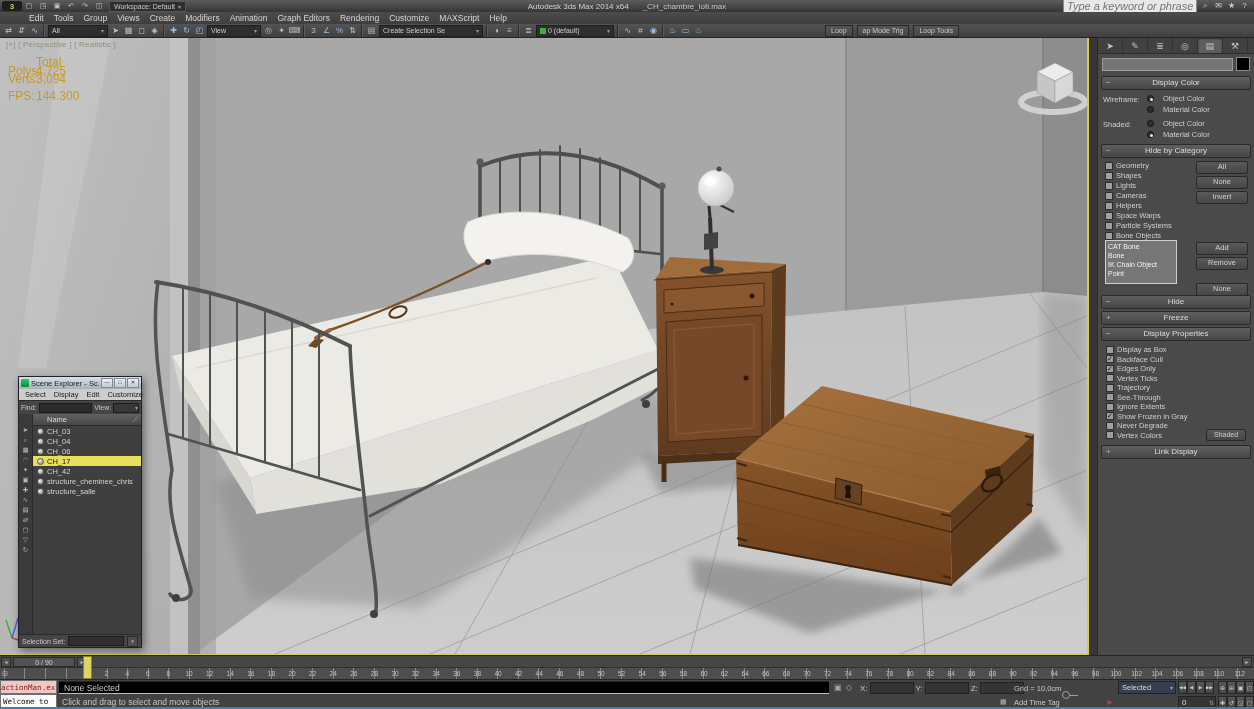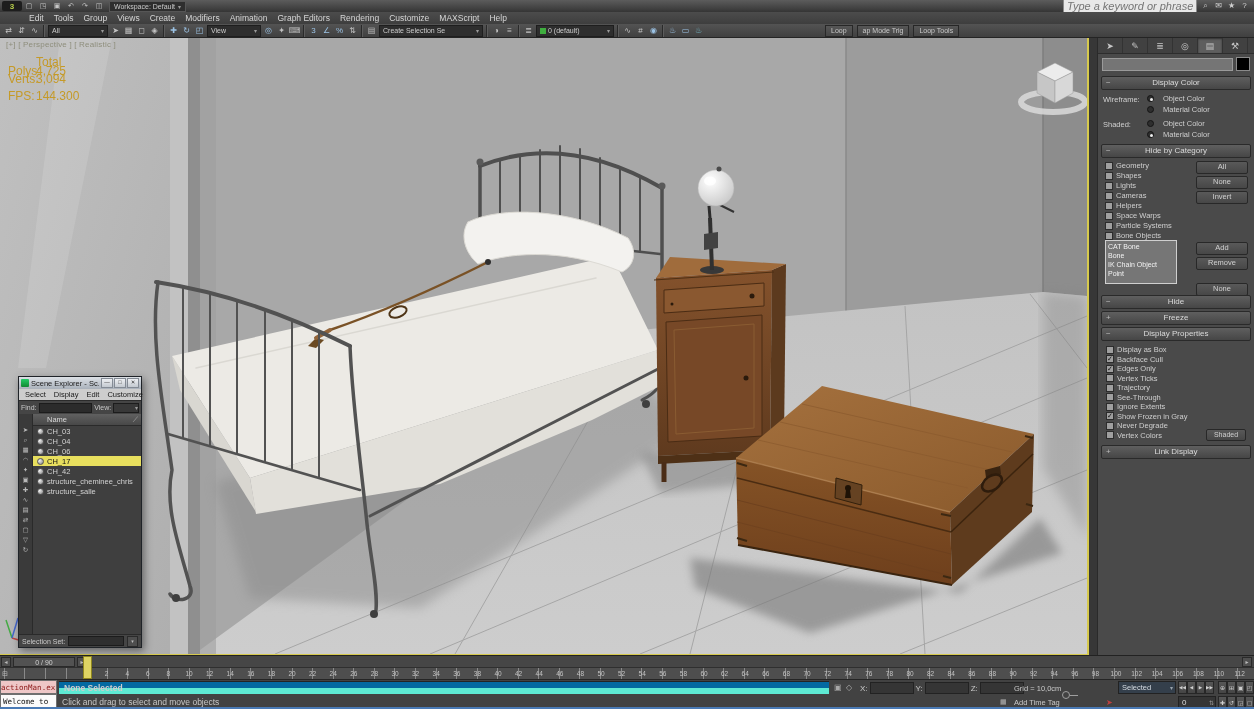--- a/index.html
+++ b/index.html
@@ -143,23 +143,23 @@
     border:1px solid #8f861f;box-sizing:border-box;z-index:5;}
   
   #statusbar{position:absolute;left:0;top:679px;width:1254px;height:30px;background:#424242;
     border-top:1px solid #252525;font-size:8px;}
   #listener1{position:absolute;left:0;top:0;width:57px;height:14px;background:#eec7c7;color:#8b1616;
     font-family:"DejaVu Sans Mono",monospace;font-size:7.5px;line-height:14px;padding-left:0;
     border:1px solid #6f6f6f;box-sizing:border-box;overflow:hidden;}
   #listener2{position:absolute;left:0;top:14px;width:57px;height:15px;background:#fbfbfb;color:#111;
     font-family:"DejaVu Sans Mono",monospace;font-size:7.5px;line-height:14px;padding-left:2px;
     border:1px solid #6f6f6f;box-sizing:border-box;overflow:hidden;}
-  #status-field{position:absolute;left:59px;top:1px;width:770px;height:13px;background:#0369a1;
-    border-top:1px solid #242424;border-bottom:6px solid #5eead4;color:#cdcdcd;font-size:8.5px;
-    line-height:13px;padding-left:5px;box-sizing:border-box;font-weight:bold;}
+  #status-field{position:absolute;left:59px;top:1px;width:770px;height:13px;background:#000000;
+    border-top:1px solid #242424;border-bottom:1px solid #5eead4;color:#cdcdcd;font-size:8.5px;
+    line-height:13px;padding-left:5px;box-sizing:border-box;}
   #prompt-line{position:absolute;left:62px;top:16px;color:#c6c6c6;font-size:8.5px;line-height:13px;}
   .sb-mini{position:absolute;font-size:8px;color:#a8a8a8;}
   .xyz{position:absolute;top:2px;display:flex;align-items:center;gap:2px;color:#c9c9c9;font-size:8px;}
   .xyz-field{width:42px;height:10px;background:#353535;border:1px solid #222;}
   #grid-label{position:absolute;left:1014px;top:4px;font-size:7.5px;color:#c9c9c9;}
   #timetag-cube{position:absolute;left:1000px;top:18px;font-size:7px;color:#b0b0b0;}
   #add-time-tag{position:absolute;left:1014px;top:18px;font-size:7.5px;color:#c9c9c9;}
   .key-icon{position:absolute;left:1062px;top:11px;width:16px;height:8px;}
   .key-icon::before{content:'';position:absolute;left:0;top:0;width:6px;height:6px;
     border:1.5px solid #9f9f9f;border-radius:50%;}
@@ -194,20 +194,23 @@
         <div class="qat-icon">▢</div>
         <div class="qat-icon">◳</div>
         <div class="qat-icon">▣</div>
         <div class="qat-icon">↶</div>
         <div class="qat-icon">↷</div>
         <div class="qat-icon">◫</div>
       </div>
   <div id="workspace-drop">
     <span>Workspace: Default</span>
     <span class="arw" style="font-size:6px;color:#999;">▾</span>
+  </div>
+  <div id="title-text">
+    <span>Autodesk 3ds Max 2014 x64</span><span class="fn">_CH_chambre_loti.max</span>
   </div>
   <div id="infocenter">
     <input id="ic-search" placeholder="Type a keyword or phrase" style="">
     <span id="ic-icons" style="display:flex;gap:2px;">
           <span class="ic-icon">⌕</span>
           <span class="ic-icon">✉</span>
           <span class="ic-icon">★</span>
           <span class="ic-icon">?</span>
         </span>
   </div>

